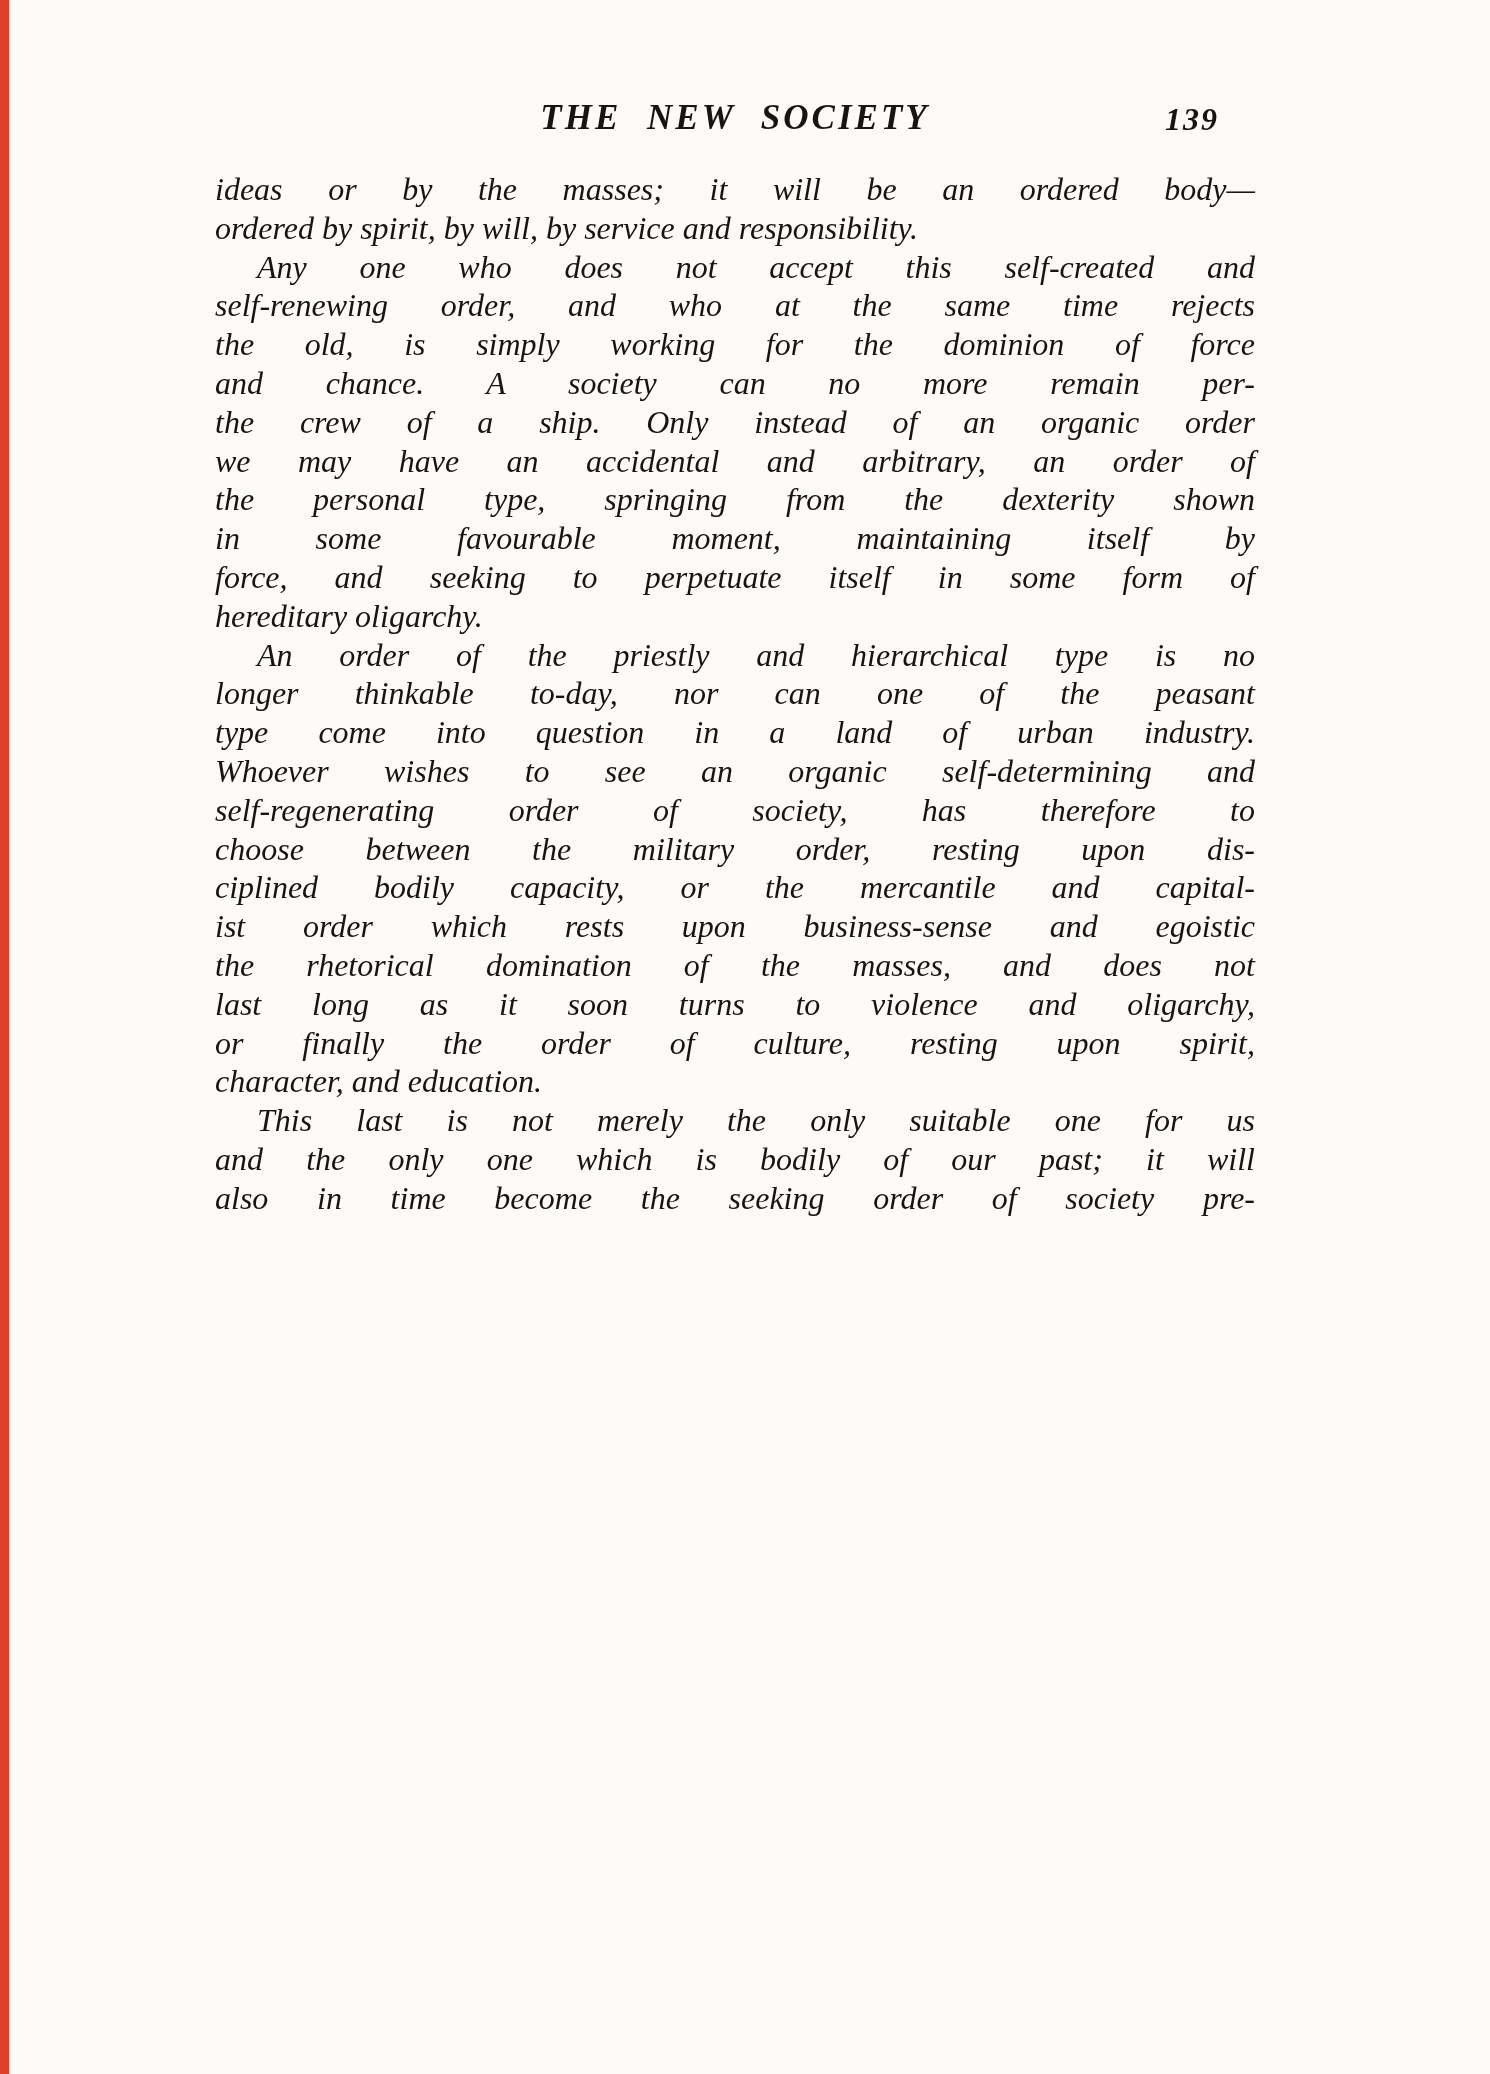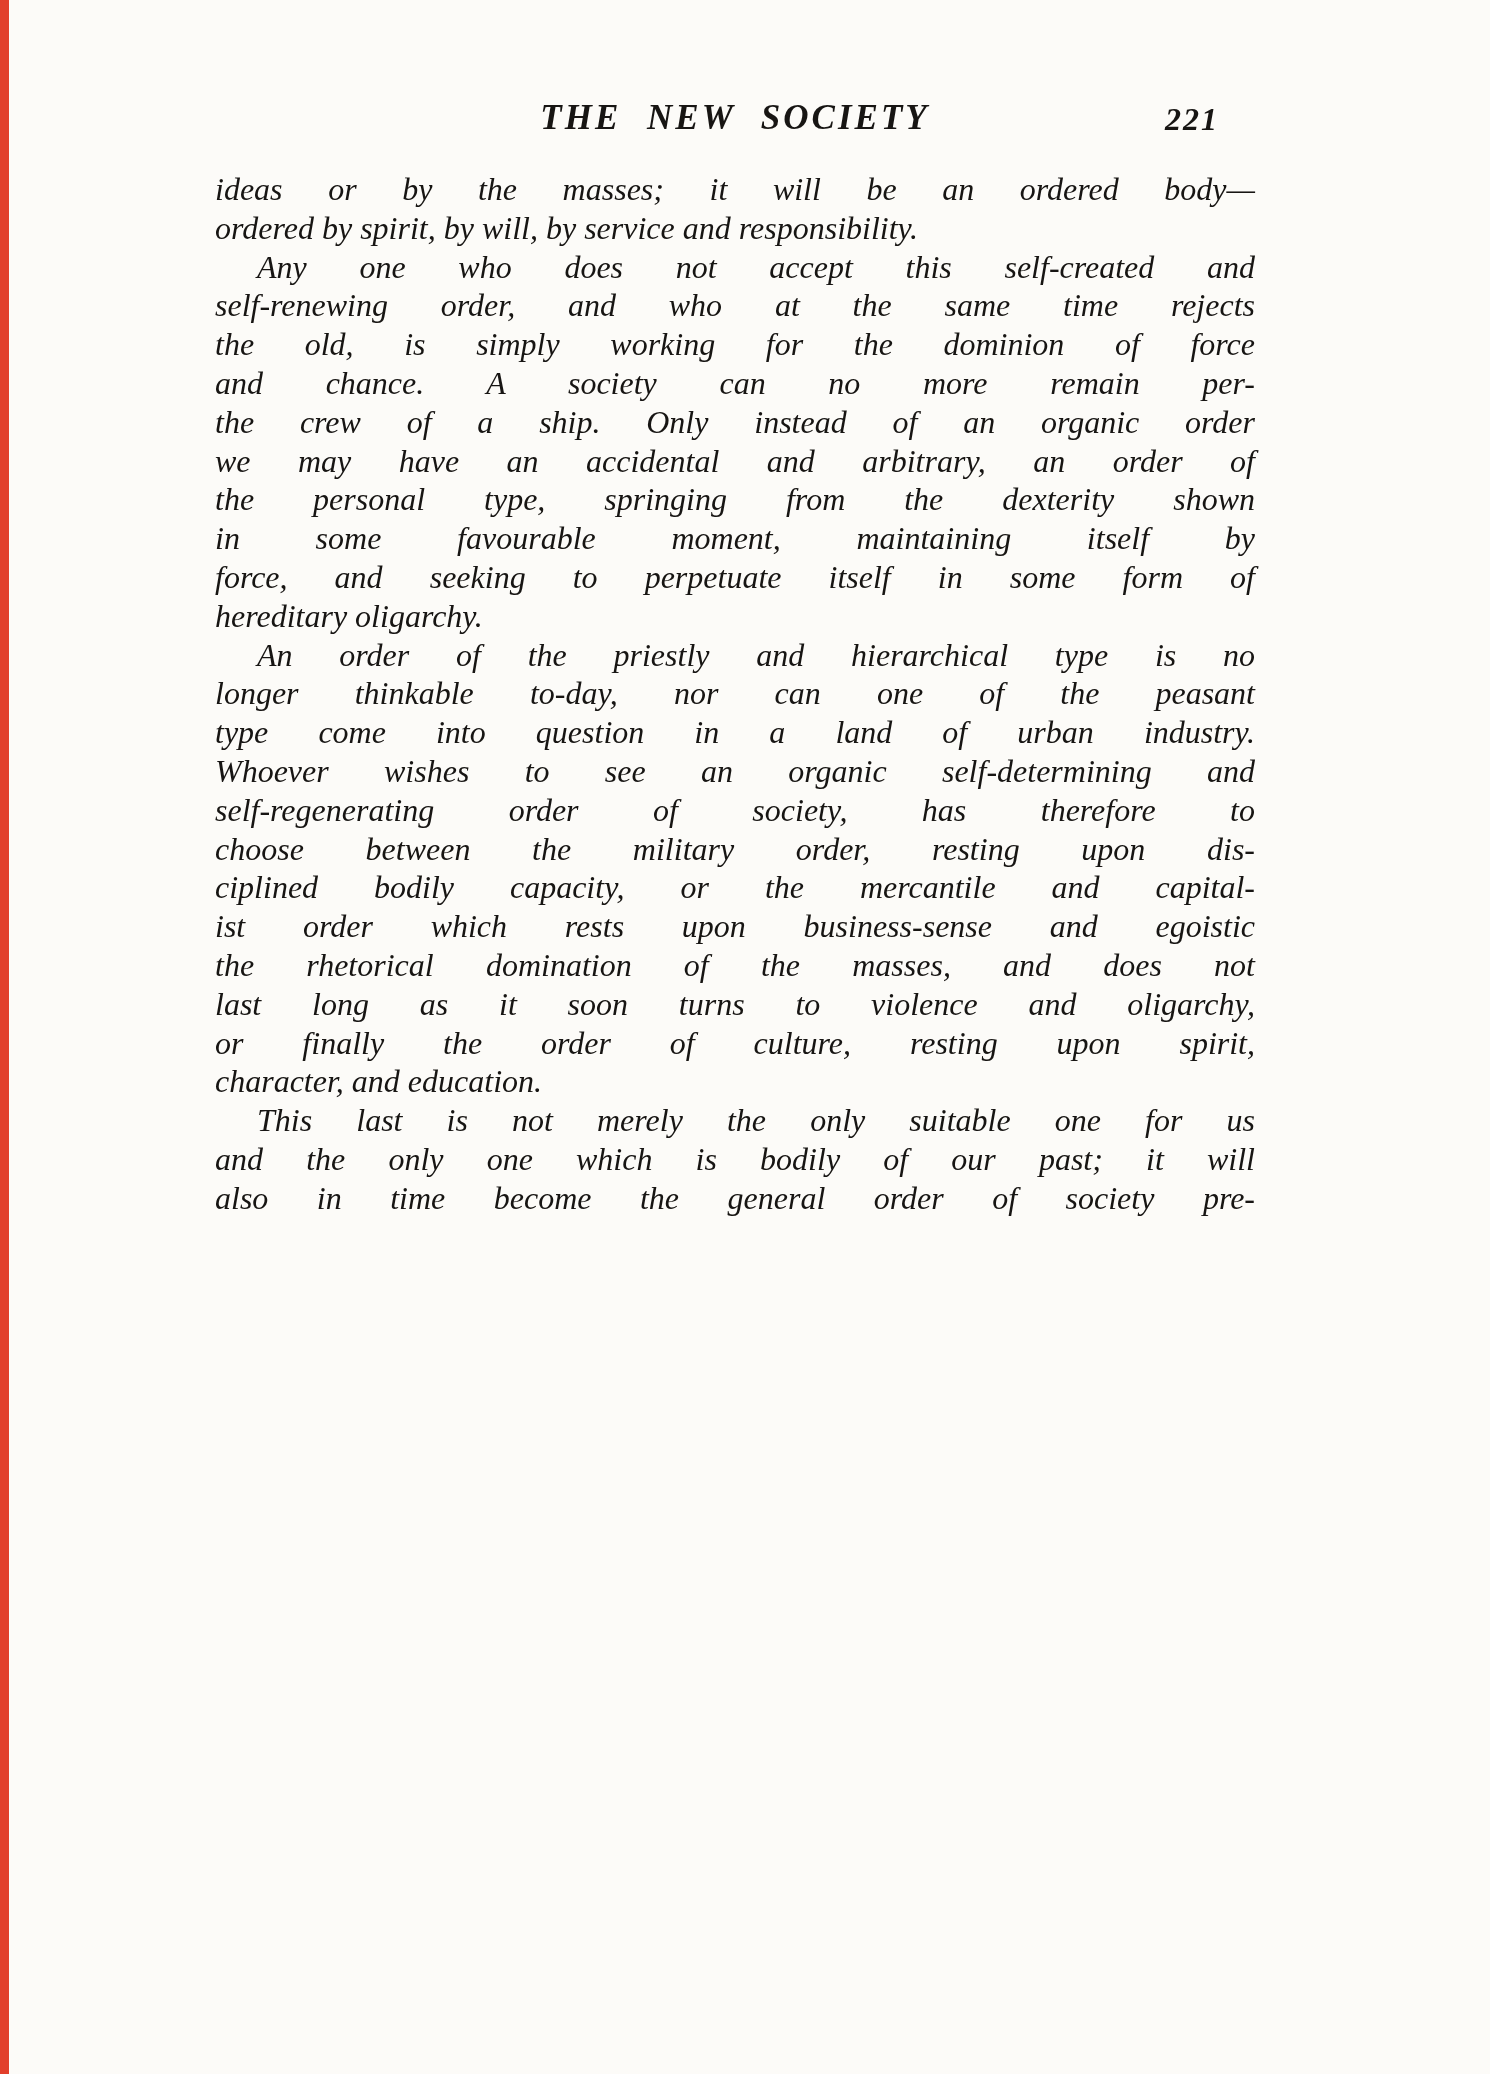--- a/index.html
+++ b/index.html
@@ -49,21 +49,21 @@
   }
 </style>
 </head>
 <body>
 
 <div class="page">
   <div class="red-edge"></div>
   <div class="content">
     <div class="header">
       <span class="title">THE NEW SOCIETY</span>
-      <span class="pagenum">221</span>
+      <span class="pagenum">139</span>
     </div>
     <div class="body-text" id="page-body">
         <div class="line">ideas or by the masses; it will be an ordered body—</div>
         <div class="line flush">ordered by spirit, by will, by service and responsibility.</div>
         <div class="line indent">Any one who does not accept this self-created and</div>
         <div class="line">self-renewing order, and who at the same time rejects</div>
         <div class="line">the old, is simply working for the dominion of force</div>
         <div class="line">and chance. A society can no more remain per-</div>
         <div class="line">the crew of a ship. Only instead of an organic order</div>
         <div class="line">we may have an accidental and arbitrary, an order of</div>
@@ -78,16 +78,16 @@
         <div class="line">self-regenerating order of society, has therefore to</div>
         <div class="line">choose between the military order, resting upon dis-</div>
         <div class="line">ciplined bodily capacity, or the mercantile and capital-</div>
         <div class="line">ist order which rests upon business-sense and egoistic</div>
         <div class="line">the rhetorical domination of the masses, and does not</div>
         <div class="line">last long as it soon turns to violence and oligarchy,</div>
         <div class="line">or finally the order of culture, resting upon spirit,</div>
         <div class="line flush">character, and education.</div>
         <div class="line indent">This last is not merely the only suitable one for us</div>
         <div class="line">and the only one which is bodily of our past; it will</div>
-        <div class="line">also in time become the general order of society pre-</div>
+        <div class="line">also in time become the seeking order of society pre-</div>
       </div>
   </div>
 </div>
 
 </body></html>

